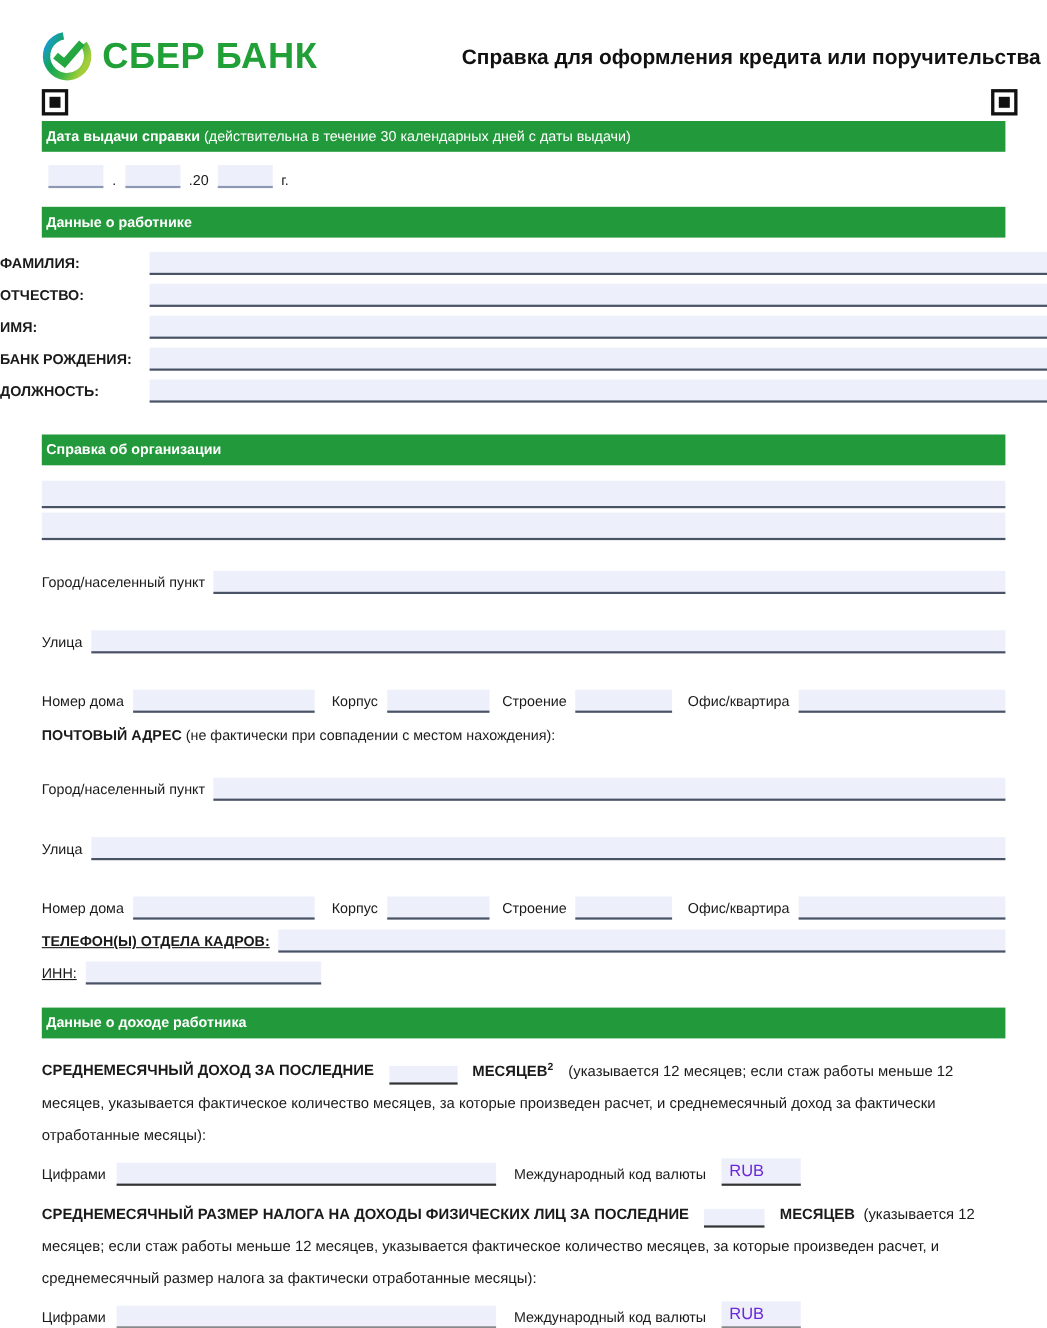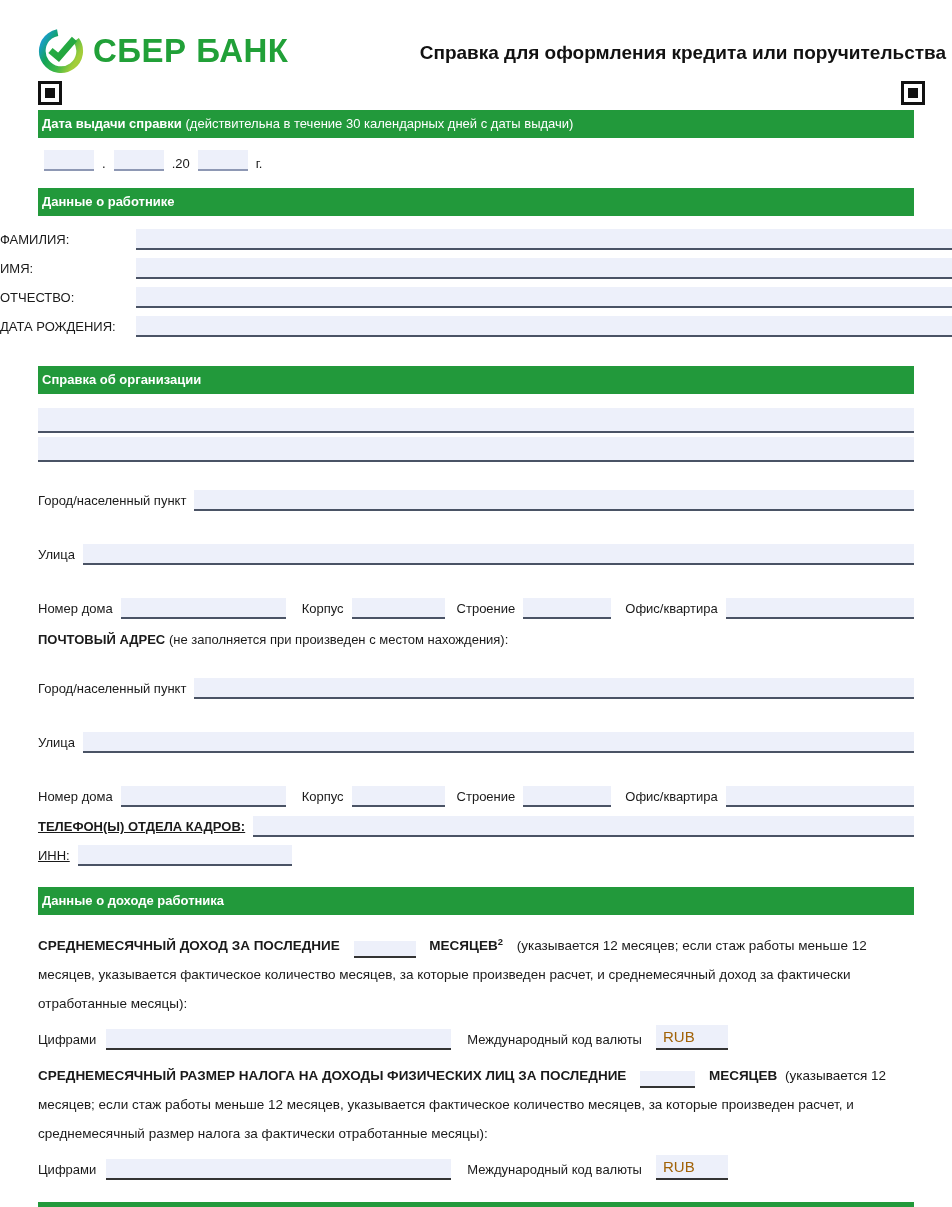--- a/index.html
+++ b/index.html
@@ -39,21 +39,21 @@
   .b { font-weight: 700; }
   .frow { display:flex; align-items:flex-end; }
 
   
   .date-row { display:flex; align-items:flex-end; gap: 8px; padding: 12px 0 17px 6px; font-size: 13px; }
   .f-date { width: 50px; border-bottom-color:#8E98B4; }
 
   
   .wrk { padding: 13px 0 21px 0; }
   .wrk .frow { margin-bottom: 8px; }
-  .wrk .lbl { width: 136px; font-weight: 400; padding-bottom: 3px; }
+  .wrk .lbl { width: 136px; font-weight: 700; padding-bottom: 3px; }
 
   .org { padding-top: 14px; }
   .org-head { font-size: 13px; font-weight: 700; margin-bottom: 4px; }
   .org-line { display:block; width: 100%; height: 25px; margin-bottom: 4px; }
 
   .addr-head { font-size: 13px; font-weight: 700; margin: 13px 0 7px 0; }
   .addr-head .norm { font-weight: 400; }
   .addr-row { margin-bottom: 9px; }
   .addr-row .lbl { margin-right: 8px; padding-bottom: 3px; margin-top: 27px; }
   .w-house { width: 165px; margin-right: 16px; }
@@ -67,21 +67,21 @@
 
   
   .inc-p { font-size: 13.5px; line-height: 29px; margin-top: 11px; }
   .f-inline {
     display:inline-block; width: 62px; height: 17px; background:#EDF0FA;
     border:0; border-bottom: 2px solid #333; margin: 0 10px; vertical-align: -3px;
   }
   .digits-row { display:flex; align-items:flex-end; margin-top: 7px; font-size: 13px; }
   .f-digits { width: 345px; margin-left: 10px; border-bottom-color:#333; }
   .cur-lbl { margin-left: 16px; margin-right: 14px; padding-bottom: 3px; }
-  .f-cur { width: 72px; height: 25px; font-size: 15px; color: #a16207; border-bottom-color:#333; padding: 0 7px; }
+  .f-cur { width: 72px; height: 25px; font-size: 15px; color: #6d28d9; border-bottom-color:#333; padding: 0 7px; }
 
   
   .conf { padding-top: 15px; }
   sup { font-size: 70%; }
 </style>
 </head>
 <body>
 
 <div class="page">
 
@@ -134,29 +134,33 @@
     </div>
   </div>
 
   <div class="sec-bar">Данные о работнике</div>
   <div class="content wrk">
     <div class="frow">
       <span class="lbl">ФАМИЛИЯ:</span>
       <input class="f grow" style="">
     </div>
     <div class="frow">
+      <span class="lbl">ОТЧЕСТВО:</span>
+      <input class="f grow" style="">
+    </div>
+    <div class="frow">
       <span class="lbl">ИМЯ:</span>
       <input class="f grow" style="">
     </div>
     <div class="frow">
-      <span class="lbl">ОТЧЕСТВО:</span>
-      <input class="f grow" style="">
-    </div>
-    <div class="frow">
-      <span class="lbl">ДАТА РОЖДЕНИЯ:</span>
+      <span class="lbl">БАНК РОЖДЕНИЯ:</span>
+      <input class="f grow" style="">
+    </div>
+    <div class="frow">
+      <span class="lbl">ДОЛЖНОСТЬ:</span>
       <input class="f grow" style="">
     </div>
   </div>
 
   <div class="sec-bar">Справка об организации</div>
   <div class="content org">
     <input class="f org-line" style="">
     <input class="f org-line" style="">
 
     <div class="frow addr-row">
@@ -173,21 +177,21 @@
       <span class="lbl">Корпус</span>
       <input class="f w-block" style="">
       <span class="lbl">Строение</span>
       <input class="f w-bld" style="">
       <span class="lbl">Офис/квартира</span>
       <input class="f grow" style="">
     </div>
 
     <div class="addr-head">
       <span>ПОЧТОВЫЙ АДРЕС</span>
-      <span class="norm">(не заполняется при произведен с местом нахождения):</span>
+      <span class="norm">(не фактически при совпадении с местом нахождения):</span>
     </div>
     <div class="frow addr-row">
       <span class="lbl">Город/населенный пункт</span>
       <input class="f grow" style="">
     </div>
     <div class="frow addr-row">
       <span class="lbl">Улица</span>
       <input class="f grow" style="">
     </div>
     <div class="frow addr-row">

